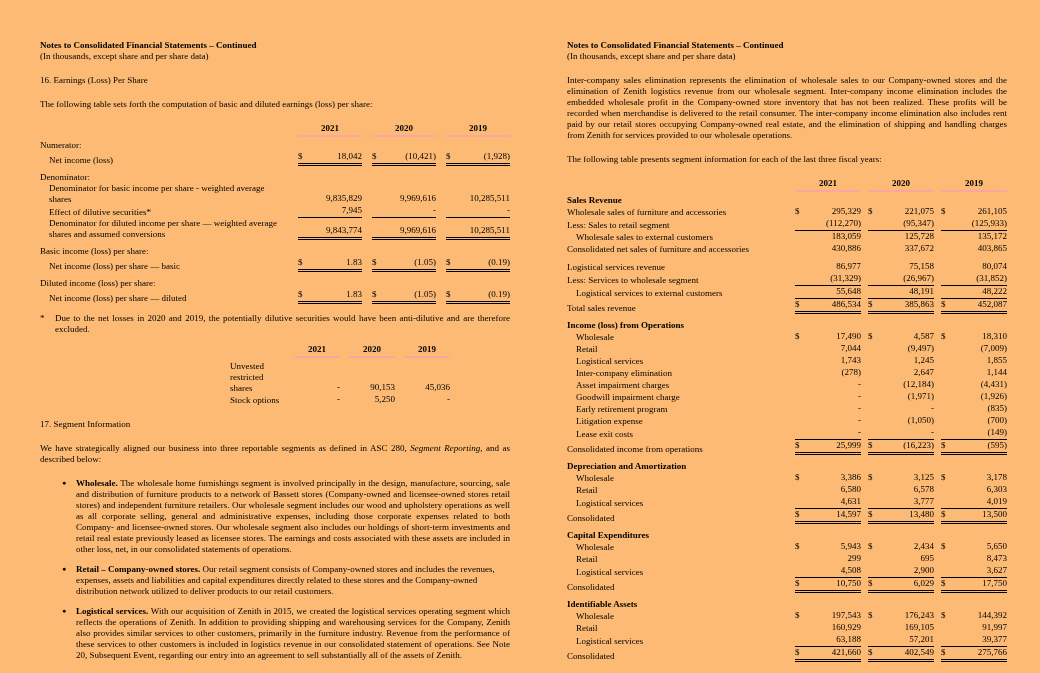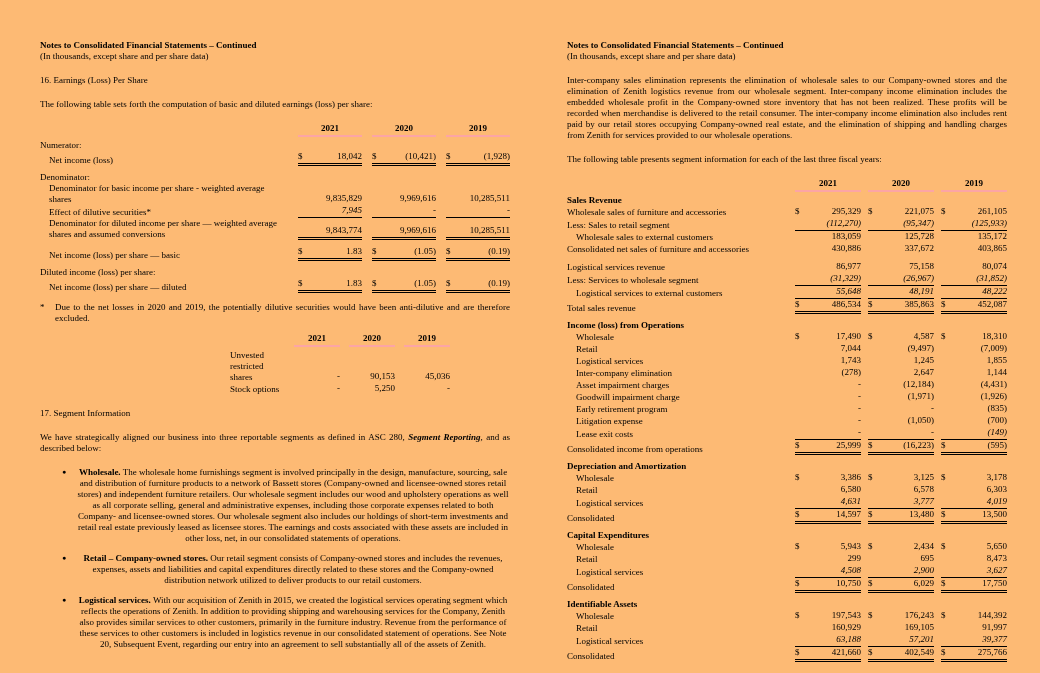--- a/index.html
+++ b/index.html
@@ -2,50 +2,50 @@
 <html><head>
 <meta charset="utf-8">
 <style>
   html,body{margin:0;padding:0;background:#fff;}
   .canvas{position:relative;width:1040px;height:673px;background:#fdba74;overflow:hidden;
           font-family:"Liberation Serif","DejaVu Serif",serif;font-size:9px;line-height:11px;color:#000;}
   .page{position:absolute;top:40px;}
   #pageL{left:40px;width:470px;}
   #pageR{left:567px;width:440px;}
   .b{font-weight:bold;}
-  .it{font-style:italic;font-weight:bold;}
+  .it{font-style:italic;}
   .just{text-align:justify;}
   p{margin:13px 0;}
   .sec-title{font-weight:normal;margin:13px 0 9px;}
   .hdr{margin-bottom:10px;}
   
   .fintable{margin:5px 0 9px;}
   .frow{display:flex;align-items:flex-end;}
   .thead{margin-bottom:3px;}
   .lbl{flex:1;min-width:0;}
   .ind1{padding-left:9px;}
   .grp{width:var(--grp,64px);margin-left:var(--gap,10px);display:flex;align-items:baseline;
        white-space:nowrap;padding-bottom:1px;}
   .grp .usd{min-width:8px;text-align:left;}
   .grp .val{flex:1;text-align:right;}
   .grp.h{display:block;text-align:center;font-weight:bold;border-bottom:2px solid #fca5a5;}
-  .grp.s{border-bottom:1px solid #000;font-style:italic;}
+  .grp.s{border-bottom:1px solid #000;}
   .grp.dd{border-bottom:3px double #000;}
   .sp{height:6px;}
   .eps{--grp:64px;--gap:10px;margin-top:3px;}
   .anti{--grp:46px;--gap:9px;width:220px;margin:7px 0 7px 190px;}
   .seg{--grp:66px;--gap:7px;margin-top:4px;}
   
   .footnote{display:flex;margin:9px 0;}
   .footnote .star{width:15px;}
   .footnote .ftext{flex:1;}
   
   .bullet{display:flex;margin:9px 0 9px 22px;}
   .bmark{width:14px;font-size:7px;line-height:11px;}
-  .btext{flex:1;text-align:center;}
+  .btext{flex:1;}
 </style>
 </head>
 <body>
 
 <div class="canvas">
 
   <section class="page" id="pageL">
     <div class="hdr">
       <div class="b">Notes to Consolidated Financial Statements – Continued</div>
       <div>(In thousands, except share and per share data)</div>
@@ -122,20 +122,23 @@
           <span class="grp dd">
             <span class="usd"></span>
             <span class="val">9,969,616</span>
           </span>
           <span class="grp dd">
             <span class="usd"></span>
             <span class="val">10,285,511</span>
           </span>
         </div>
         <div class="sp"></div>
+        <div class="frow">
+          <span class="lbl">Basic income (loss) per share:</span>
+        </div>
         <div class="frow">
           <span class="lbl ind1">Net income (loss) per share — basic</span>
           <span class="grp dd">
             <span class="usd">$</span>
             <span class="val">1.83</span>
           </span>
           <span class="grp dd">
             <span class="usd">$</span>
             <span class="val">(1.05)</span>
           </span>

